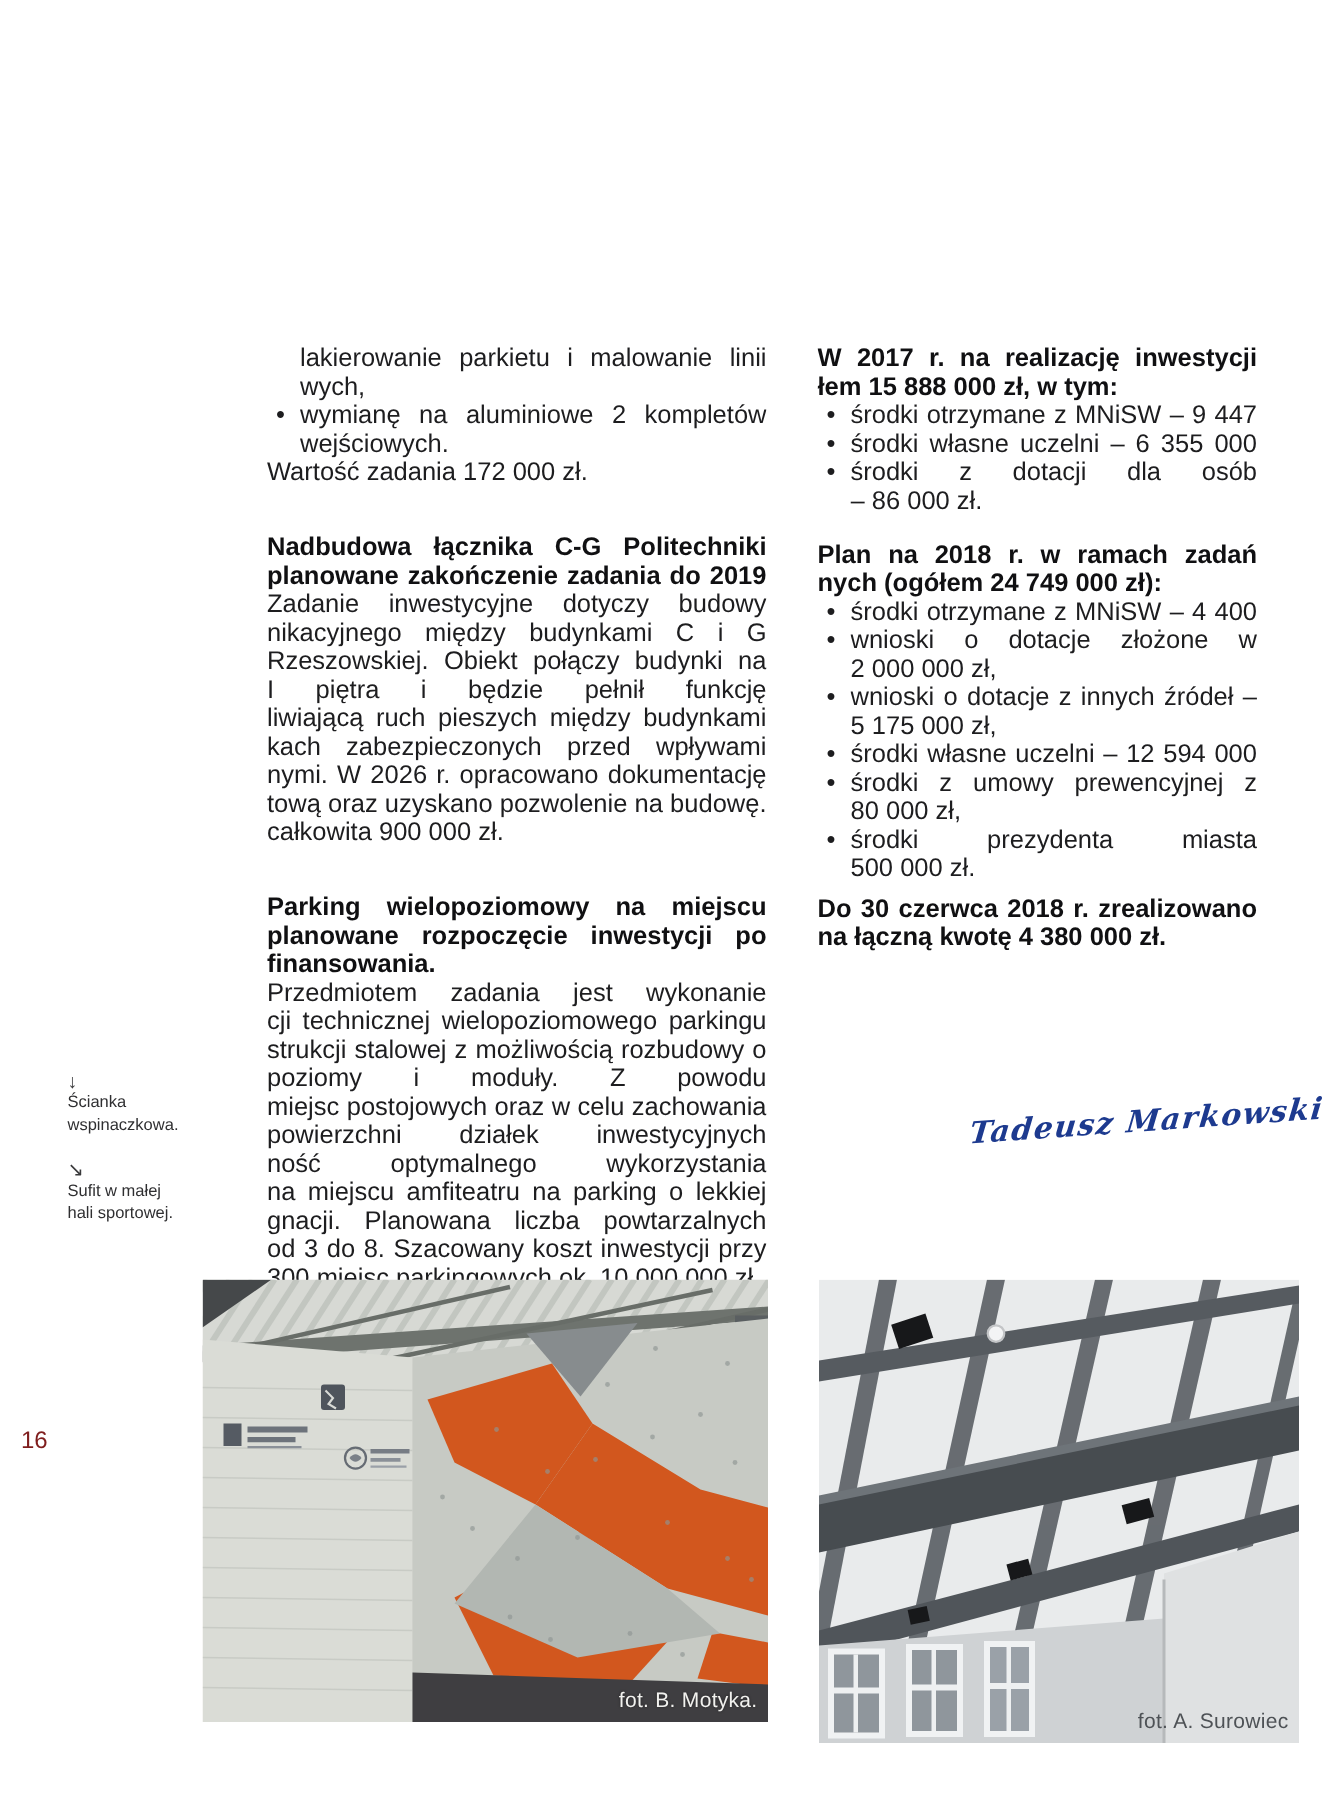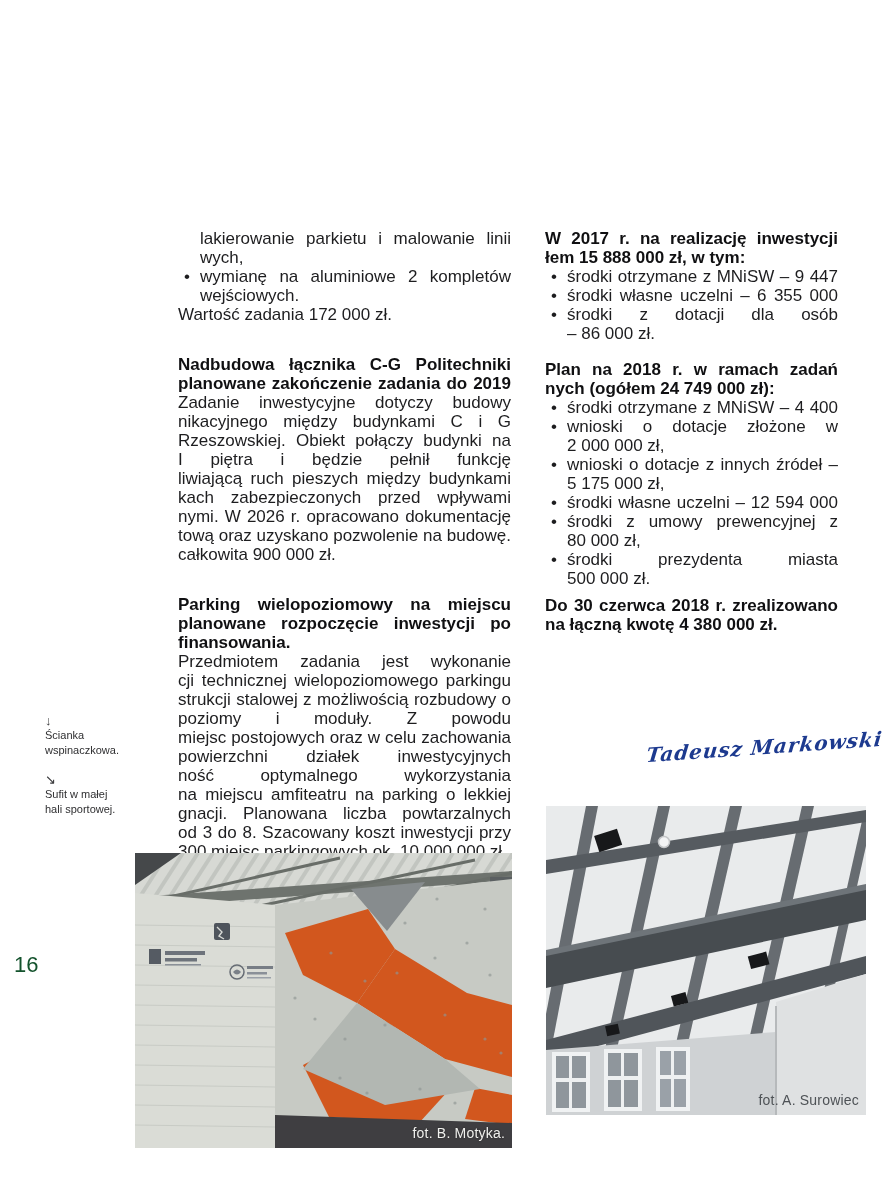--- a/index.html
+++ b/index.html
@@ -26,36 +26,36 @@
   .li .dot{position:absolute;left:6px;top:0;width:12px;}
   .nobullet{padding-left:22px;}
 
   
   .margin-notes{left:45px;top:714px;width:112px;font-size:11px;line-height:15px;color:#2f2f31;}
   .margin-notes .arrow{font-size:13px;line-height:14px;color:#3a3a3c;display:block;}
   .note2{margin-top:15px;}
   .mn-line{height:15px;}
 
   
-  .page-number{left:14px;top:952px;font-size:22px;color:#14532d;}
+  .page-number{left:14px;top:952px;font-size:16px;color:#7f1d1d;}
 
   
   .signature{
     left:645px;top:736px;width:210px;height:48px;
     color:#1d3a8f;
     font-family:"DejaVu Serif", serif;
     font-style:italic;font-weight:bold;font-size:20px;
     transform:rotate(-4deg) skewX(-10deg);
     letter-spacing:1px;white-space:nowrap;
   }
 
   
   .photo{position:absolute;overflow:hidden;}
   .photo1{left:135px;top:853px;width:377px;height:295px;}
-  .photo2{left:546px;top:806px;width:320px;height:309px;}
+  .photo2{left:546px;top:853px;width:320px;height:309px;}
   .photo svg{display:block;}
   .credit{
     position:absolute;right:7px;bottom:7px;
     font-size:14px;letter-spacing:.2px;
   }
   .credit1{color:#f1f1ee;text-shadow:0 0 2px rgba(0,0,0,.45);}
   .credit2{color:#4e5256;}
 </style>
 </head>
 <body>

